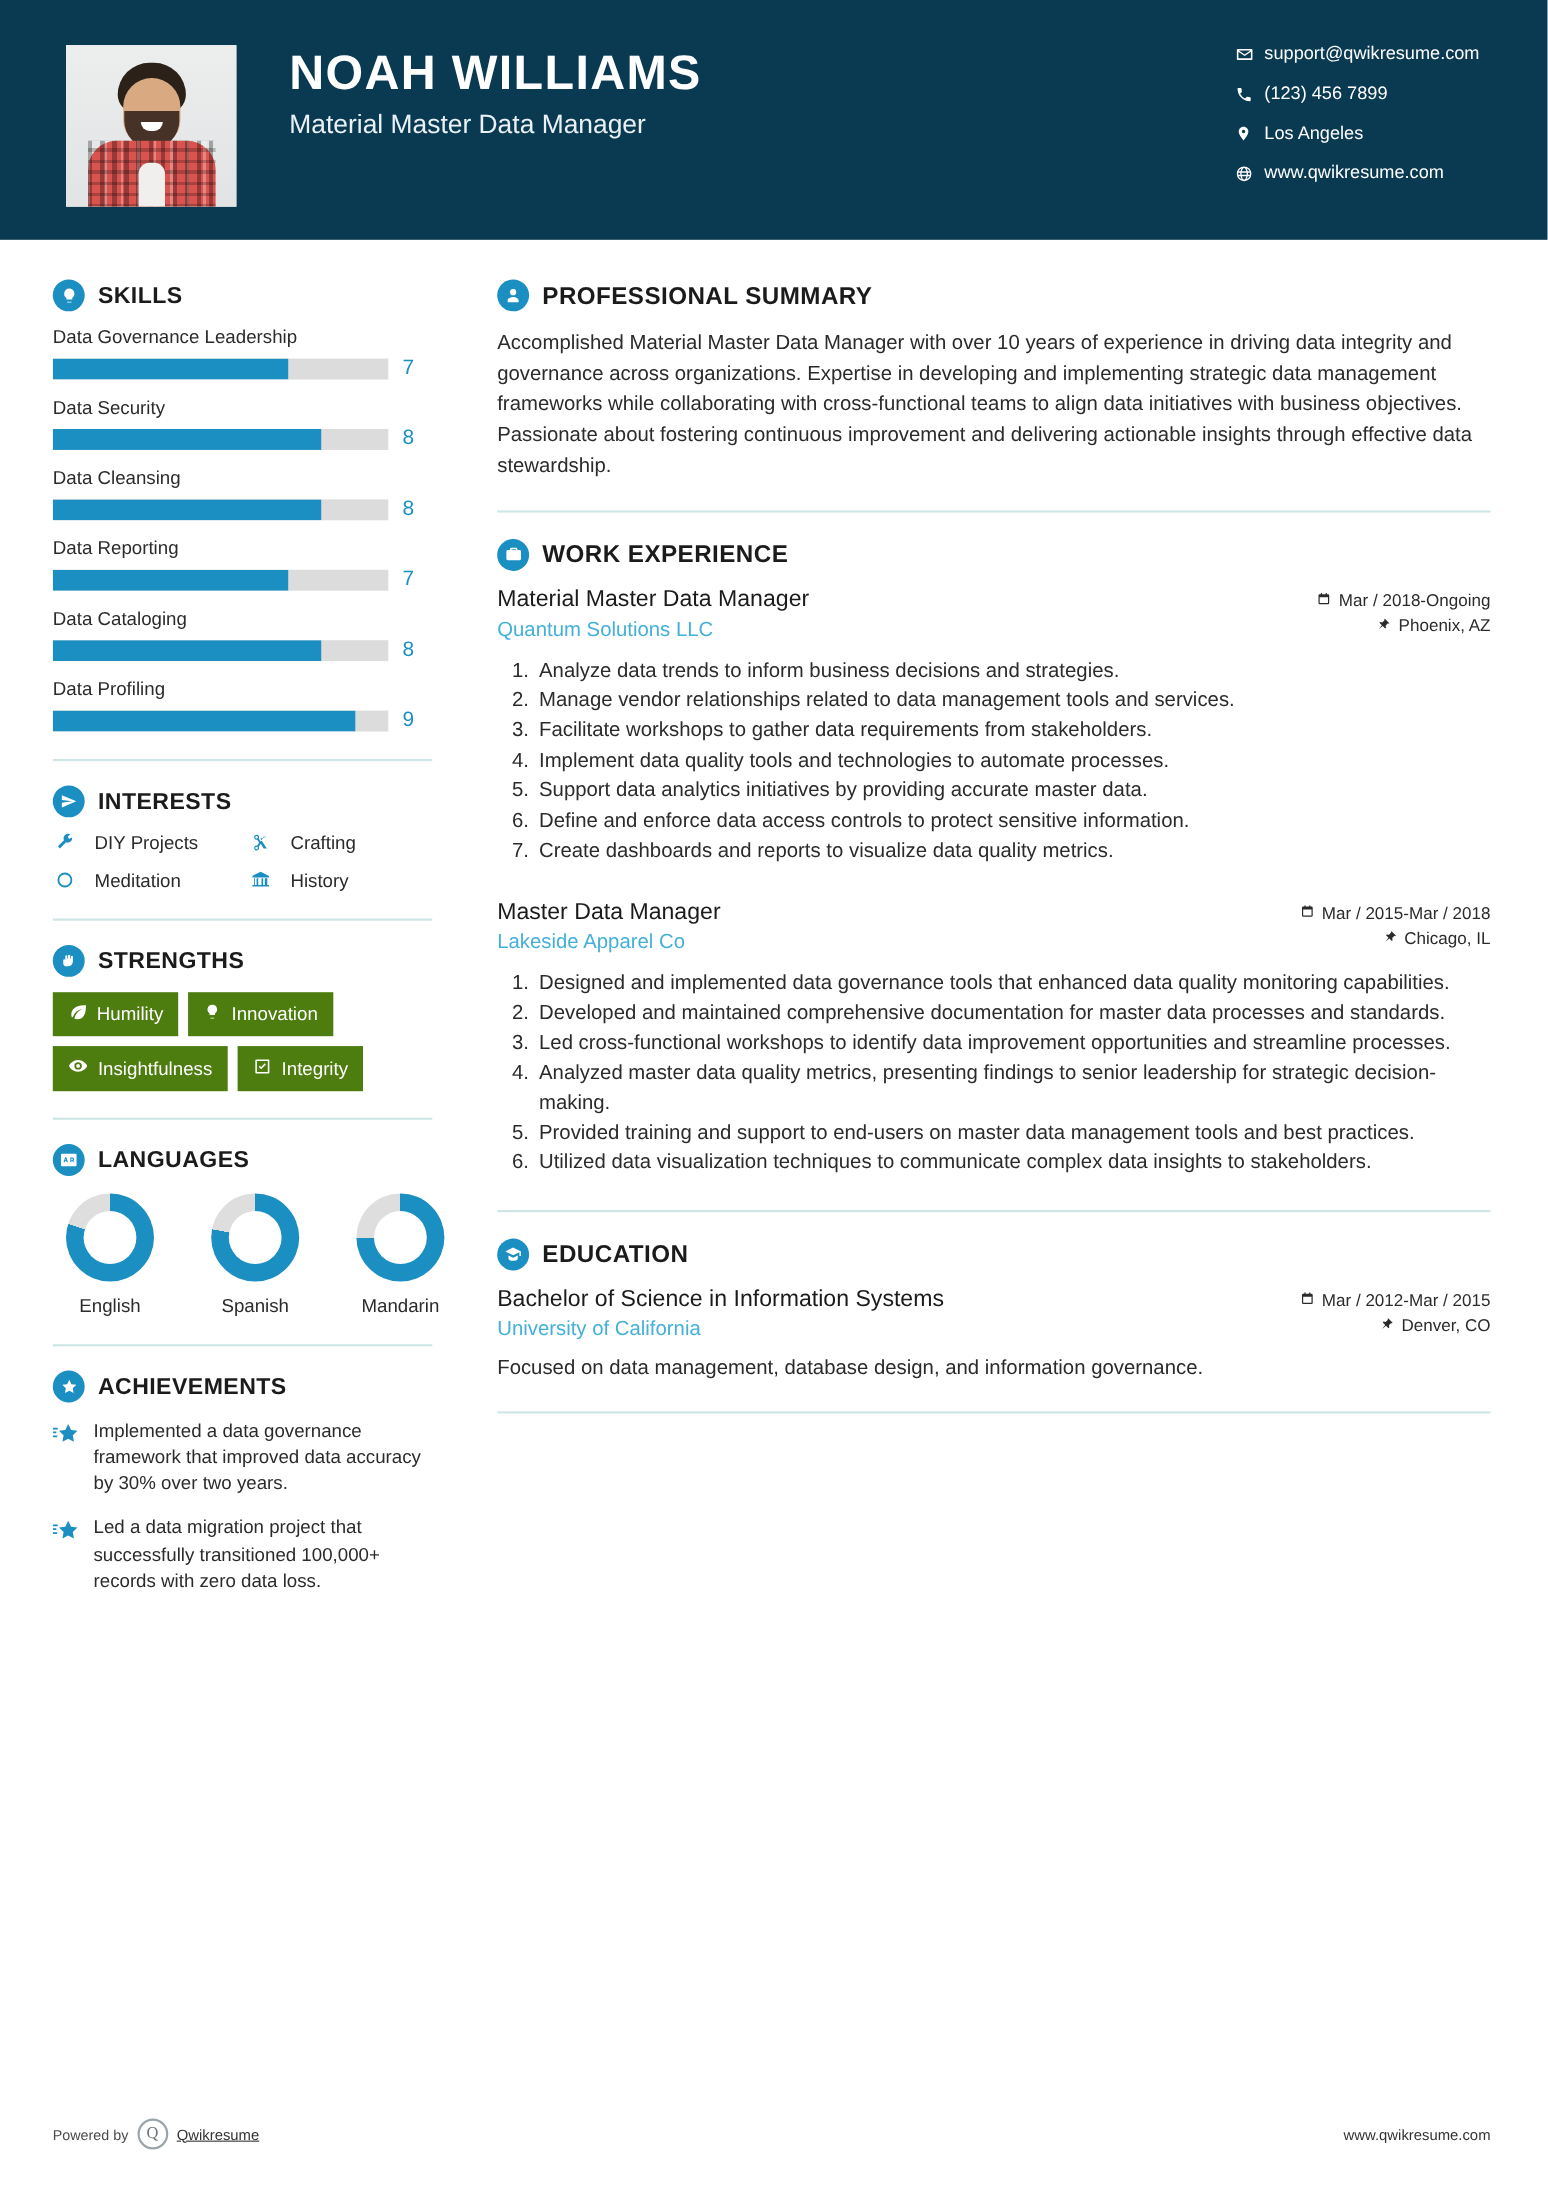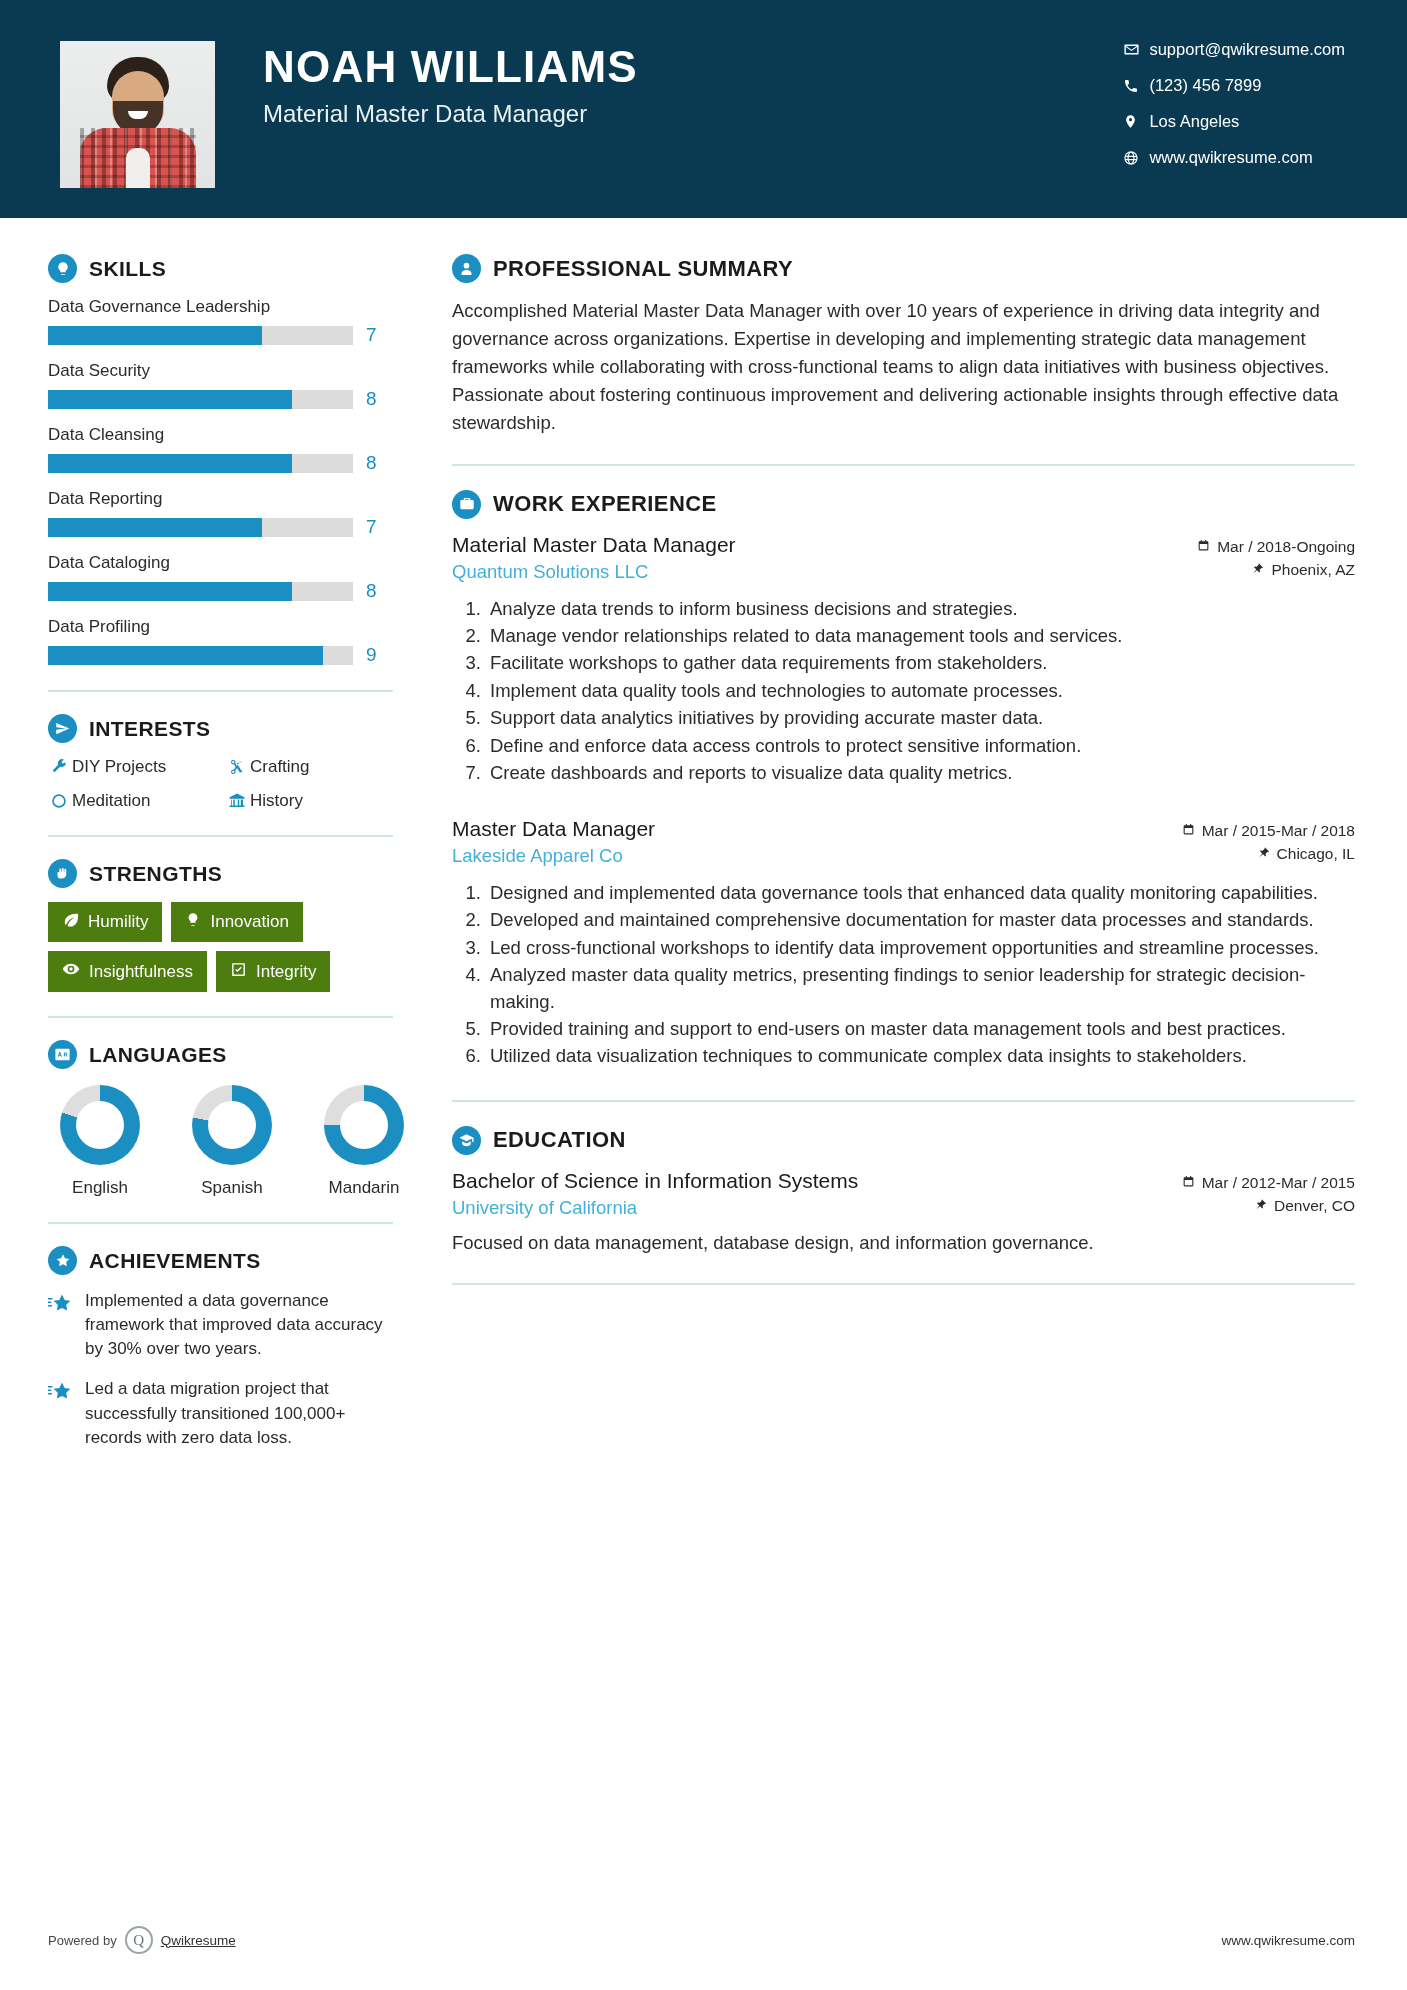--- a/index.html
+++ b/index.html
@@ -160,22 +160,21 @@
   }
 
   
   .interest-grid {
     display: grid;
     grid-template-columns: 178px 1fr;
     row-gap: 14px;
   }
   .interest {
     display: flex;
-    align-items: center;
-    gap: 2px;
+    gap: 16px;
     font-size: 17px;
     color: #2b2b2b;
   }
   .interest .iico { width: 22px; display: inline-flex; justify-content: center; flex: 0 0 22px; }
   .interest svg { fill: #1b8ec2; }
 
   
   .strength-wrap {
     display: flex;
     flex-wrap: wrap;

